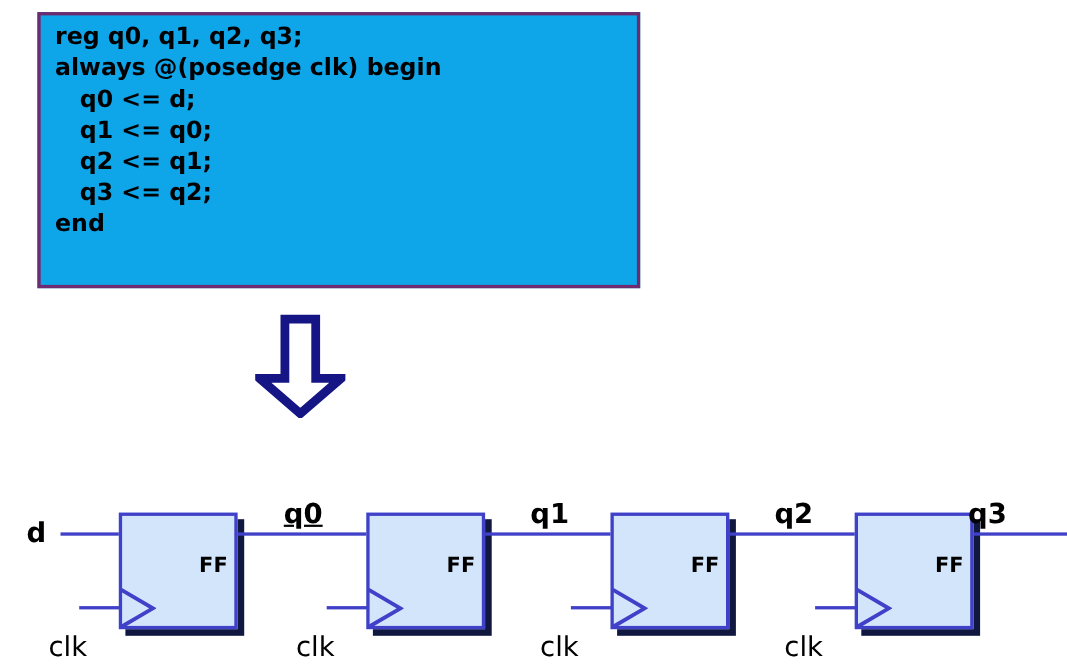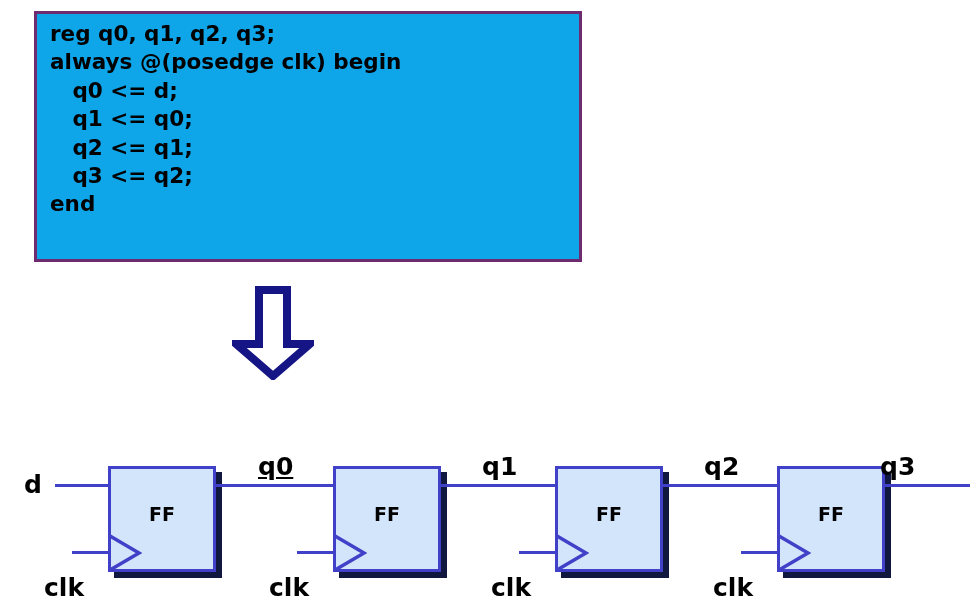--- a/index.html
+++ b/index.html
@@ -70,38 +70,39 @@
     background: #d2e5fb;
     border: 3px solid #4040c8;
   }
   .ff-label {
     position: absolute;
     font-family: "DejaVu Sans", "Liberation Sans", sans-serif;
     font-weight: bold;
     font-size: 19px;
     color: #000000;
     text-align: center;
+    padding-left: 32px;
   }
   .wire {
     position: absolute;
     background: #4040c8;
     height: 3px;
   }
   .sig-label {
     position: absolute;
     font-family: "DejaVu Sans", "Liberation Sans", sans-serif;
     font-weight: bold;
     font-size: 25px;
     color: #000000;
     white-space: nowrap;
   }
   .clk-label {
     position: absolute;
     font-family: "DejaVu Sans", "Liberation Sans", sans-serif;
-    font-weight: bold;
+    font-weight: normal;
     font-size: 25px;
     color: #000000;
     white-space: nowrap;
   }
   .clk-tri {
     position: absolute;
   }
 </style>
 </head>
 <body>

